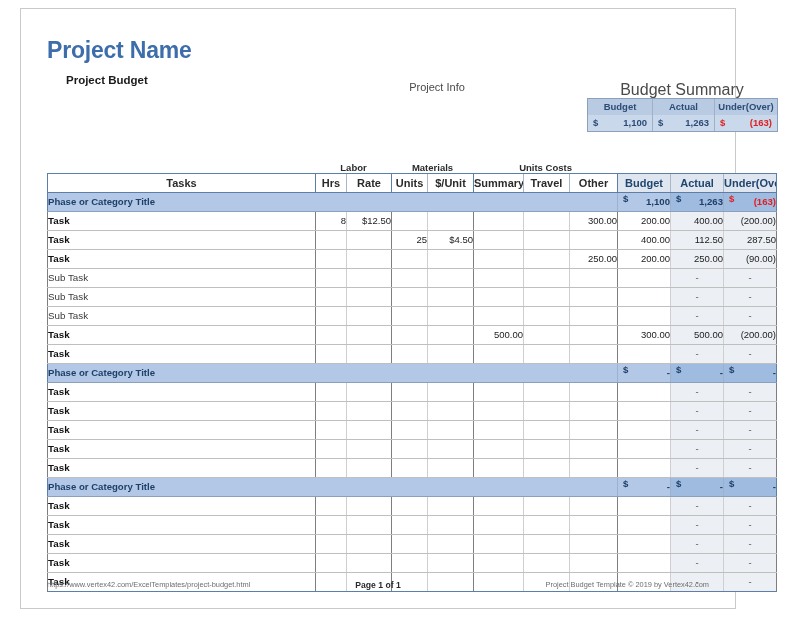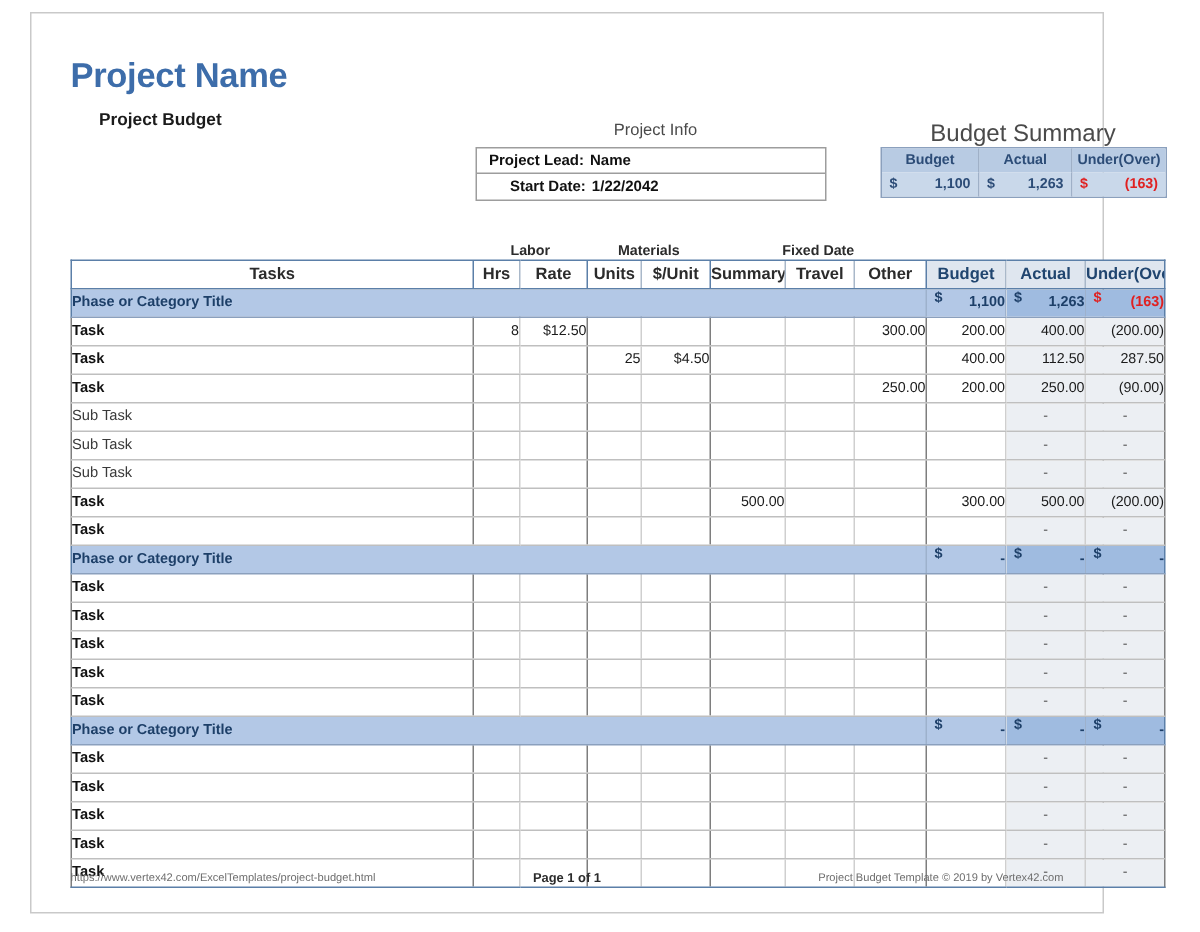--- a/index.html
+++ b/index.html
@@ -336,28 +336,20 @@
 <div id="page">
 
   <div id="header">
 
     <div id="project-name">Project Name</div>
 
     <div id="project-budget-sub">Project Budget</div>
 
 
     <div id="project-info-title">Project Info</div>
-    <div id="project-info-box">
-      <div class="pi-row">
-        <span class="pi-label">Project Lead:</span><span>Name</span>
-      </div>
-      <div class="pi-row">
-        <span class="pi-label">Start Date:</span><span>1/22/2042</span>
-      </div>
-    </div>
 
     <div id="budget-summary-title">Budget Summary</div>
     <div id="budget-summary-box">
       <div class="bs-head">
         <div class="bs-cell bs-w1">Budget</div>
         <div class="bs-cell bs-w2">Actual</div>
         <div class="bs-cell bs-w3">Under(Over)</div>
       </div>
       <div class="bs-vals">
         <div class="bs-cell bs-w1">
@@ -385,21 +377,21 @@
         <col style="width:48px">
       <col style="width:53px">
         <col style="width:53px">
         <col style="width:53px">
     </colgroup>
     <tbody id="table-body">
         <tr class="grp-row">
           <td></td>
           <td colspan="2">Labor</td>
           <td colspan="2">Materials</td>
-          <td colspan="3">Fixed Date</td>
+          <td colspan="3">Units Costs</td>
           <td colspan="3"></td>
         </tr>
         <tr class="colhead-row">
           <td class="first-col">Tasks</td>
           <td class="grp-start">Hrs</td>
           <td class="">Rate</td>
           <td class="grp-start">Units</td>
           <td class="">$/Unit</td>
           <td class="grp-start">Summary</td>
           <td class="">Travel</td>

